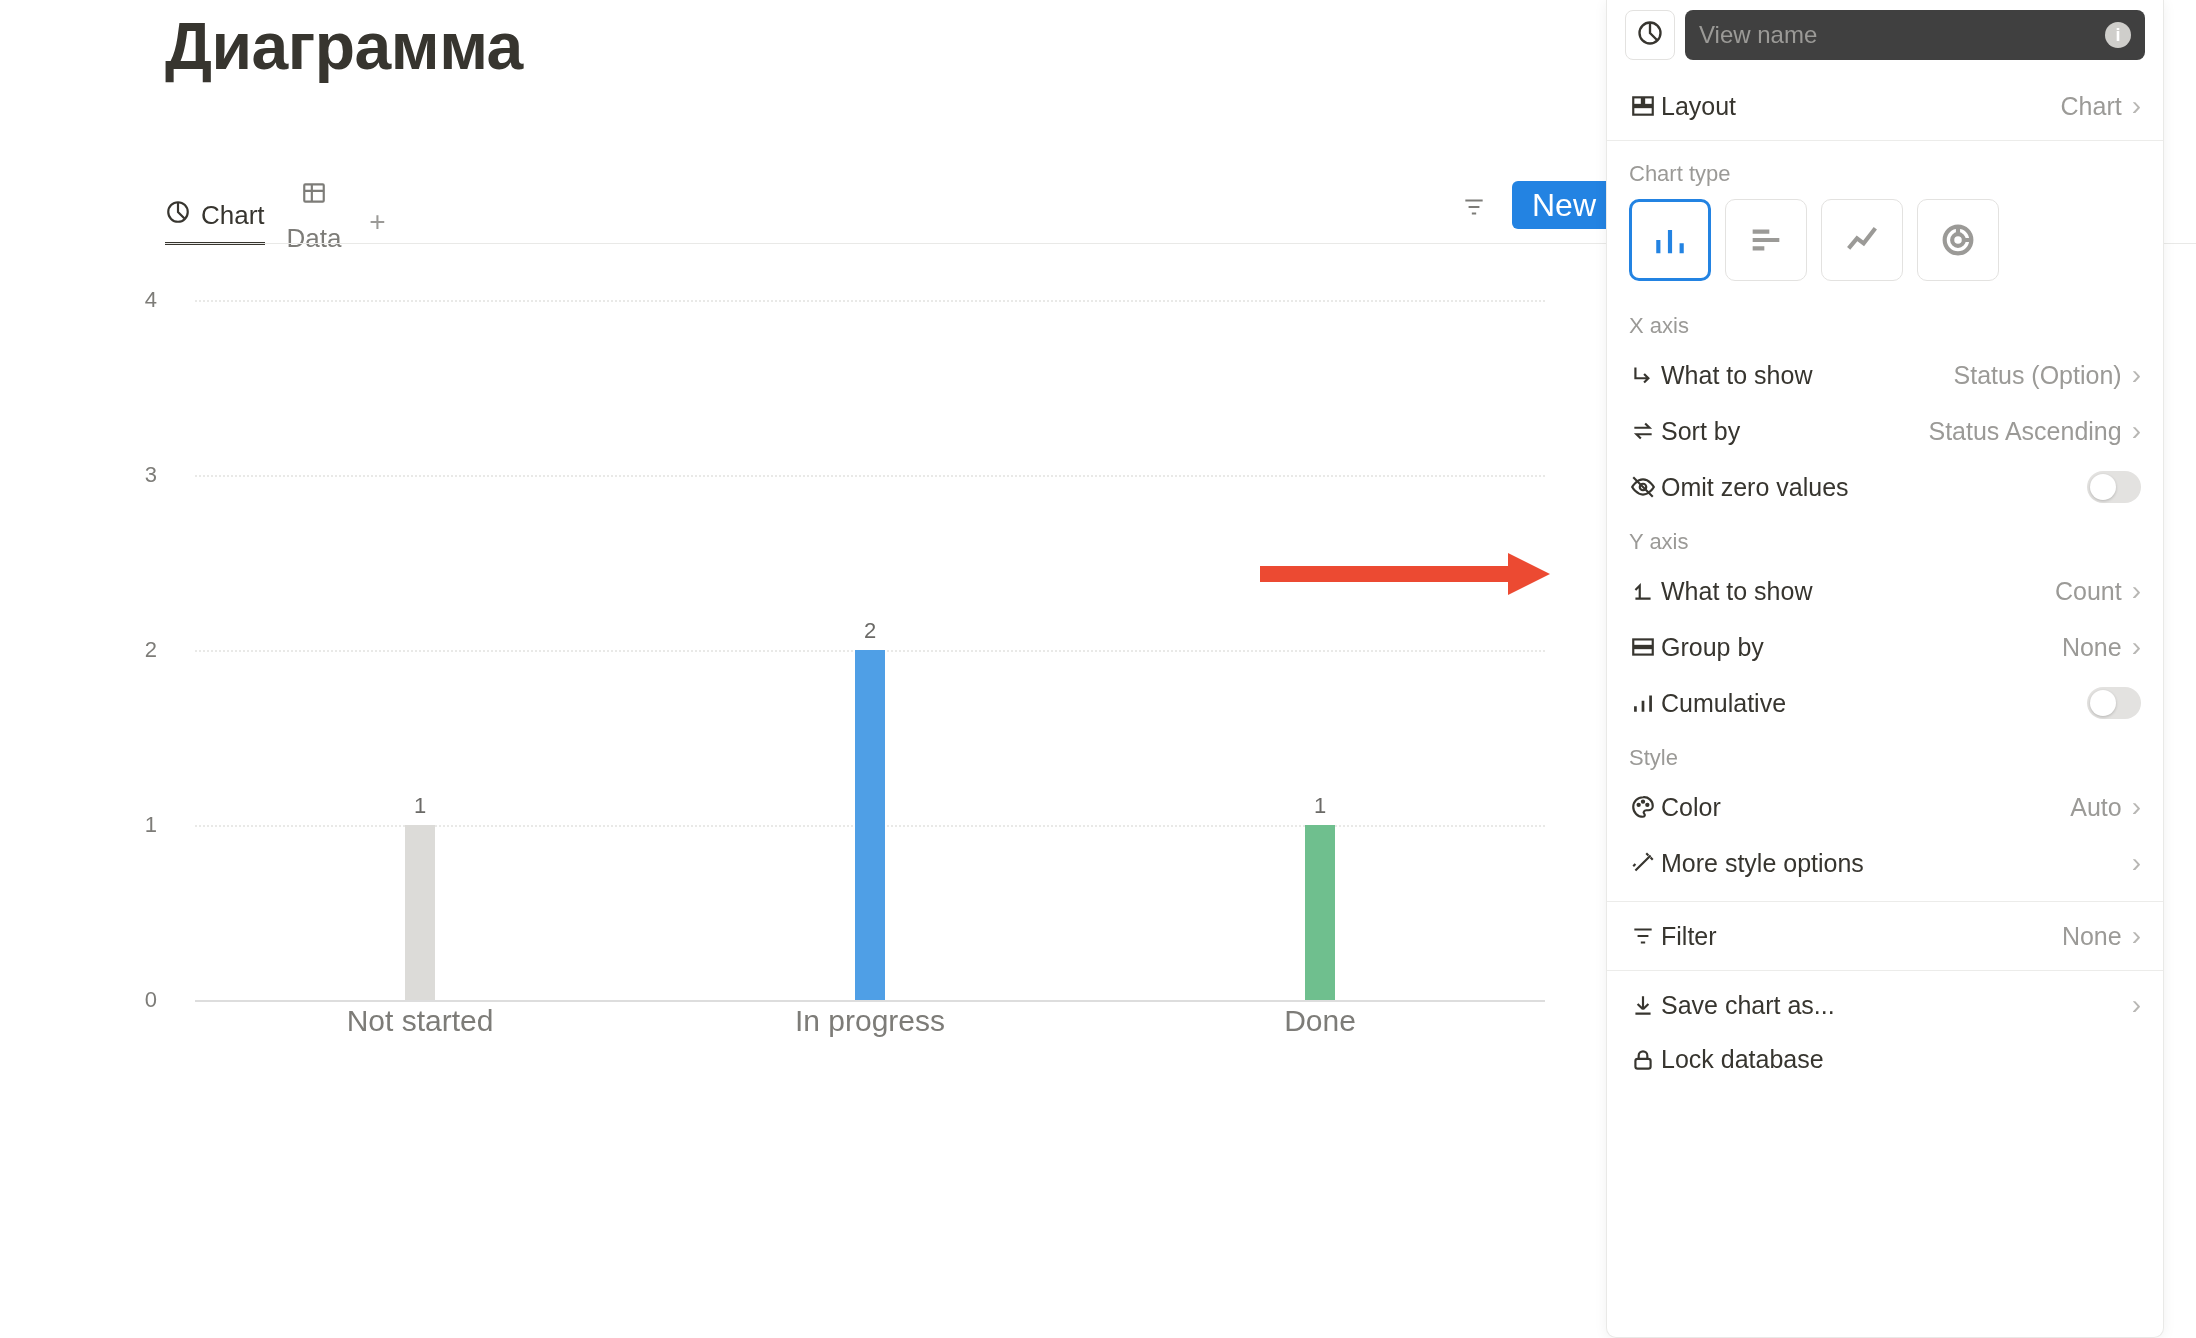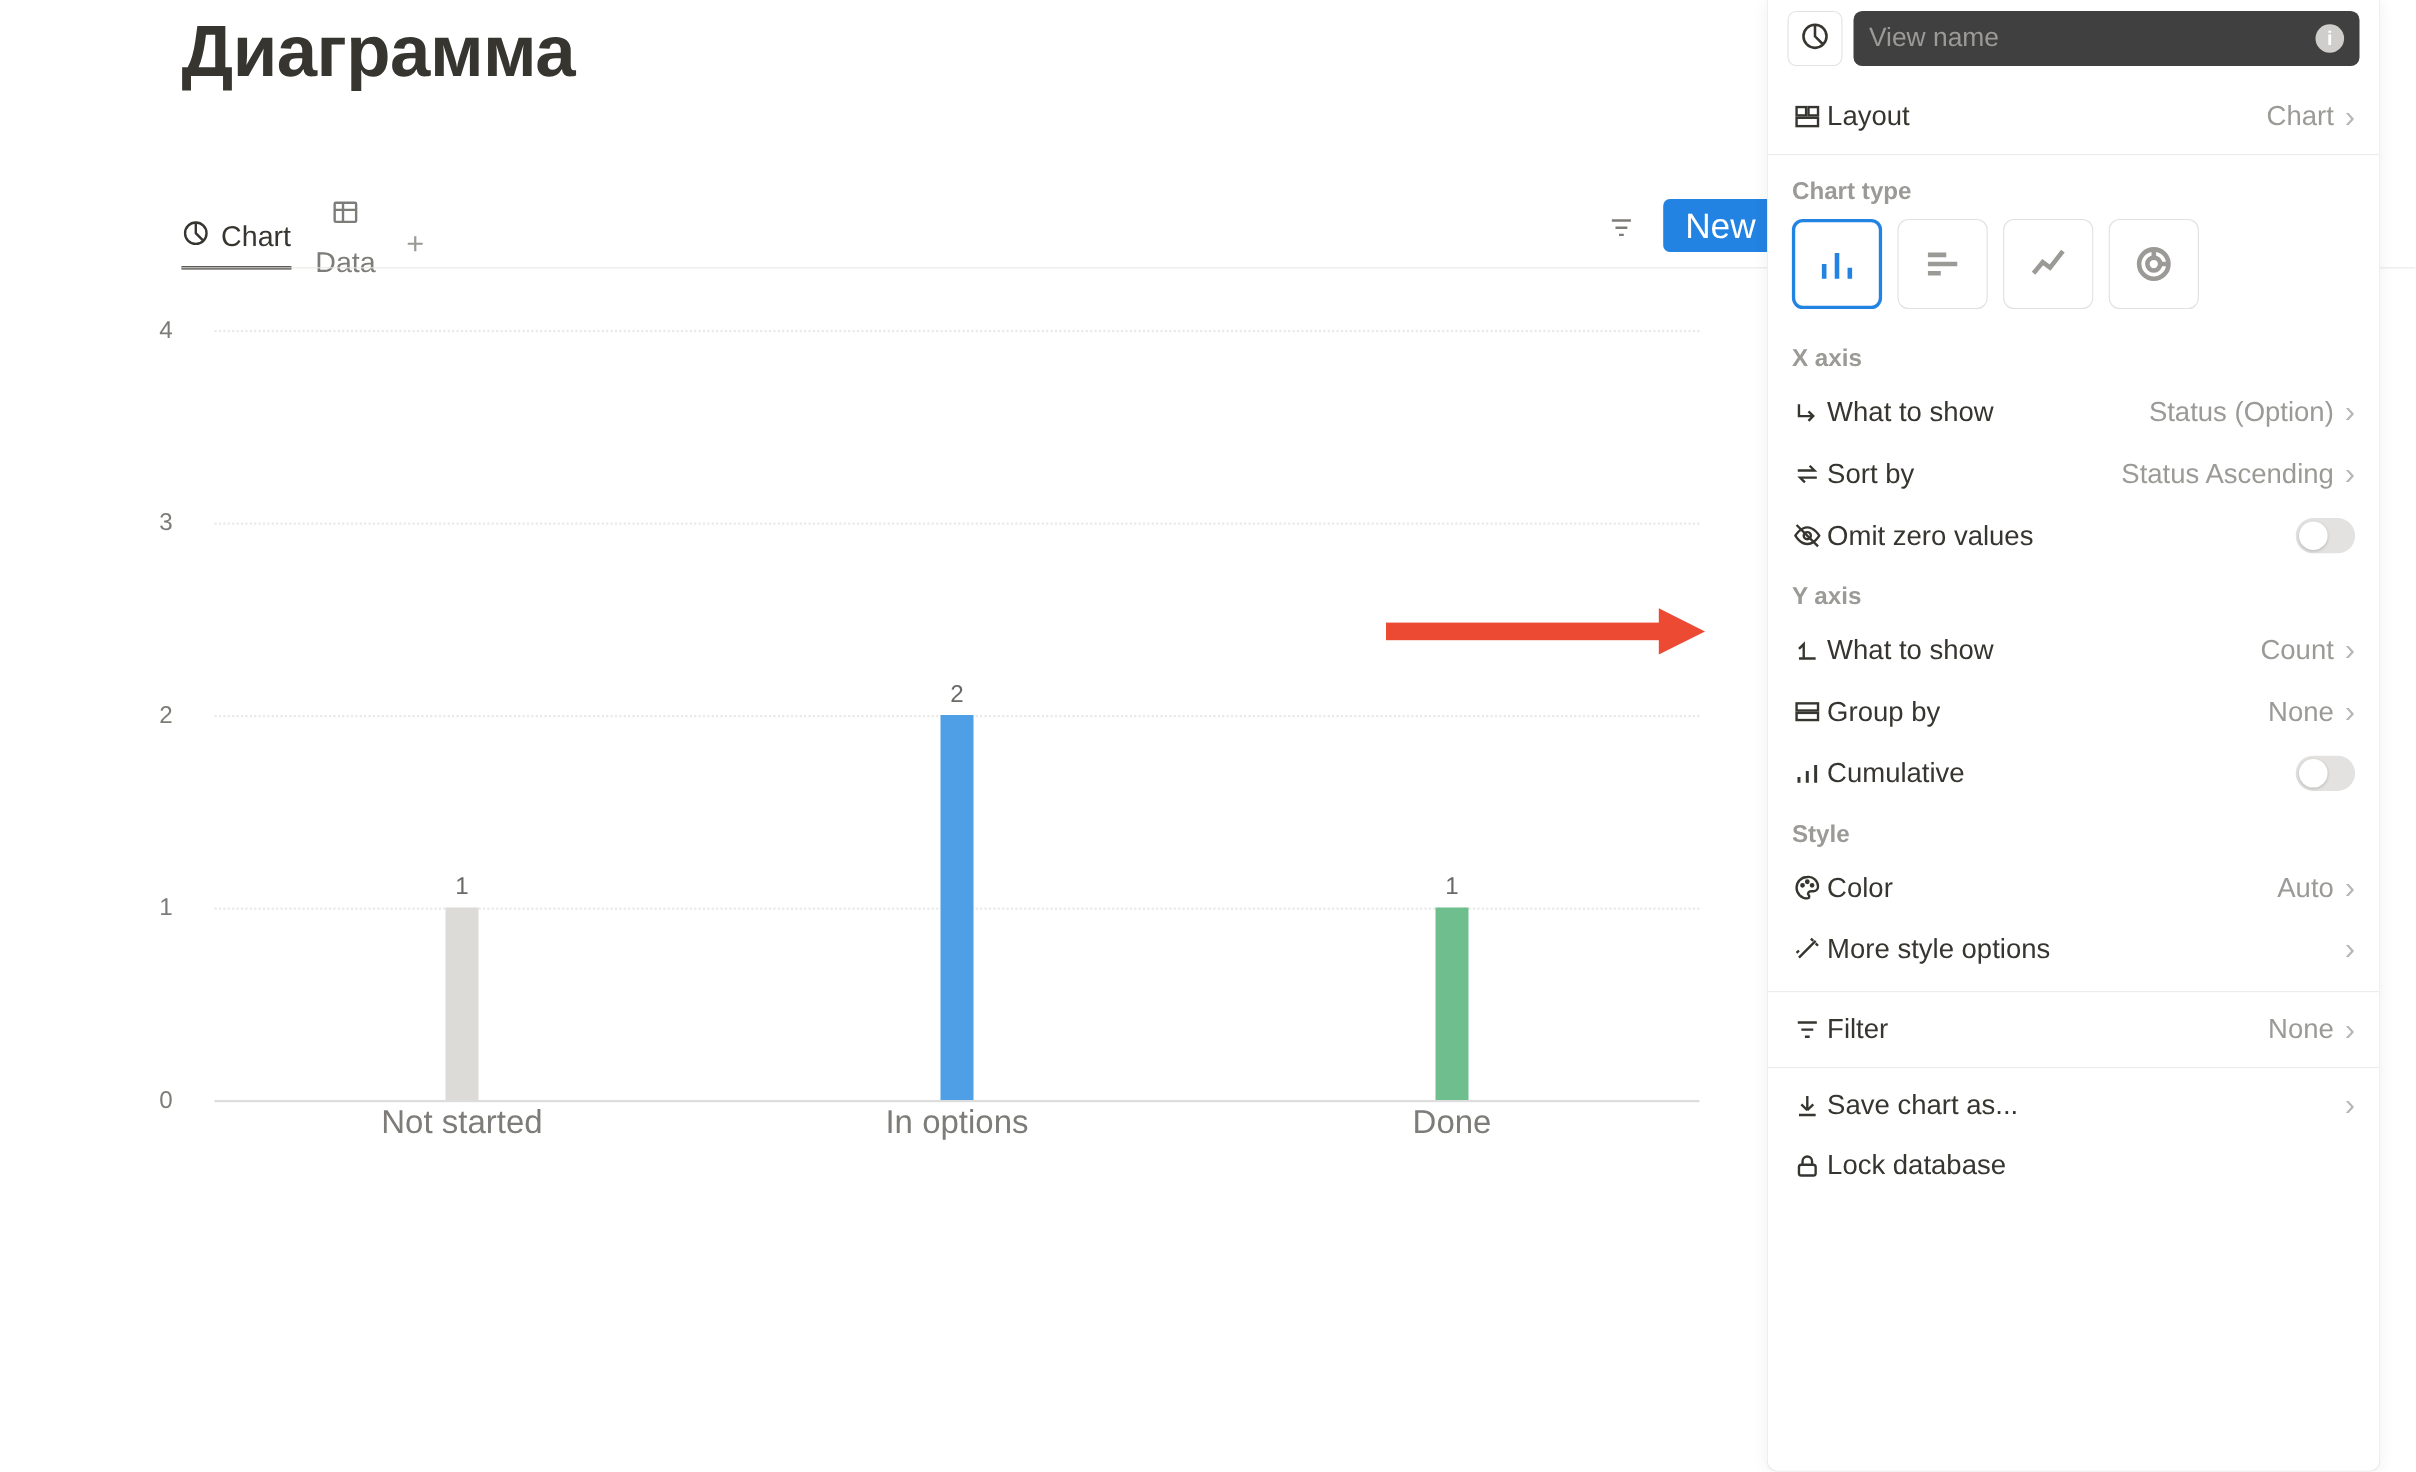--- a/index.html
+++ b/index.html
@@ -170,21 +170,21 @@
     padding: 12px 22px; cursor: pointer;
     font-size: 25px;
   }
   .panel-row .left { display: flex; align-items: center; gap: 4px; }
   .panel-row .icon { width: 28px; height: 28px; color: #37352f; display:flex; align-items:center; justify-content:center; }
   .panel-row .value { color: #9b9a97; display: flex; align-items: center; gap: 10px; }
   .chev { color: #b8b7b4; font-size: 28px; }
   .section-divider { height: 1px; background: #ececea; margin: 6px 0 6px 0; }
   .section-label {
     font-size: 22px; color: #9b9a97; padding: 14px 22px 8px 22px;
-    font-weight: 700;
+    font-weight: 400;
   }
   .chart-type-row {
     display: flex; gap: 14px; padding: 4px 22px 18px 22px;
   }
   .ct-btn {
     width: 82px; height: 82px; border-radius: 10px;
     border: 1.5px solid #e3e2e0; display: flex; align-items: center; justify-content: center;
     cursor: pointer; color: #9b9a97;
   }
   .ct-btn.selected { border: 3px solid #2383e2; color: #2383e2; }
@@ -274,21 +274,21 @@
       <div class="bar-col">
         <div class="bar" style="height: 175px; background: rgb(220, 219, 216);">
           <div class="bar-label">1</div>
         </div>
         <div class="x-label">Not started</div>
       </div>
       <div class="bar-col">
         <div class="bar" style="height: 350px; background: rgb(79, 159, 230);">
           <div class="bar-label">2</div>
         </div>
-        <div class="x-label">In options</div>
+        <div class="x-label">In progress</div>
       </div>
       <div class="bar-col">
         <div class="bar" style="height: 175px; background: rgb(111, 191, 142);">
           <div class="bar-label">1</div>
         </div>
         <div class="x-label">Done</div>
       </div>
     </div>
 </div>
 

